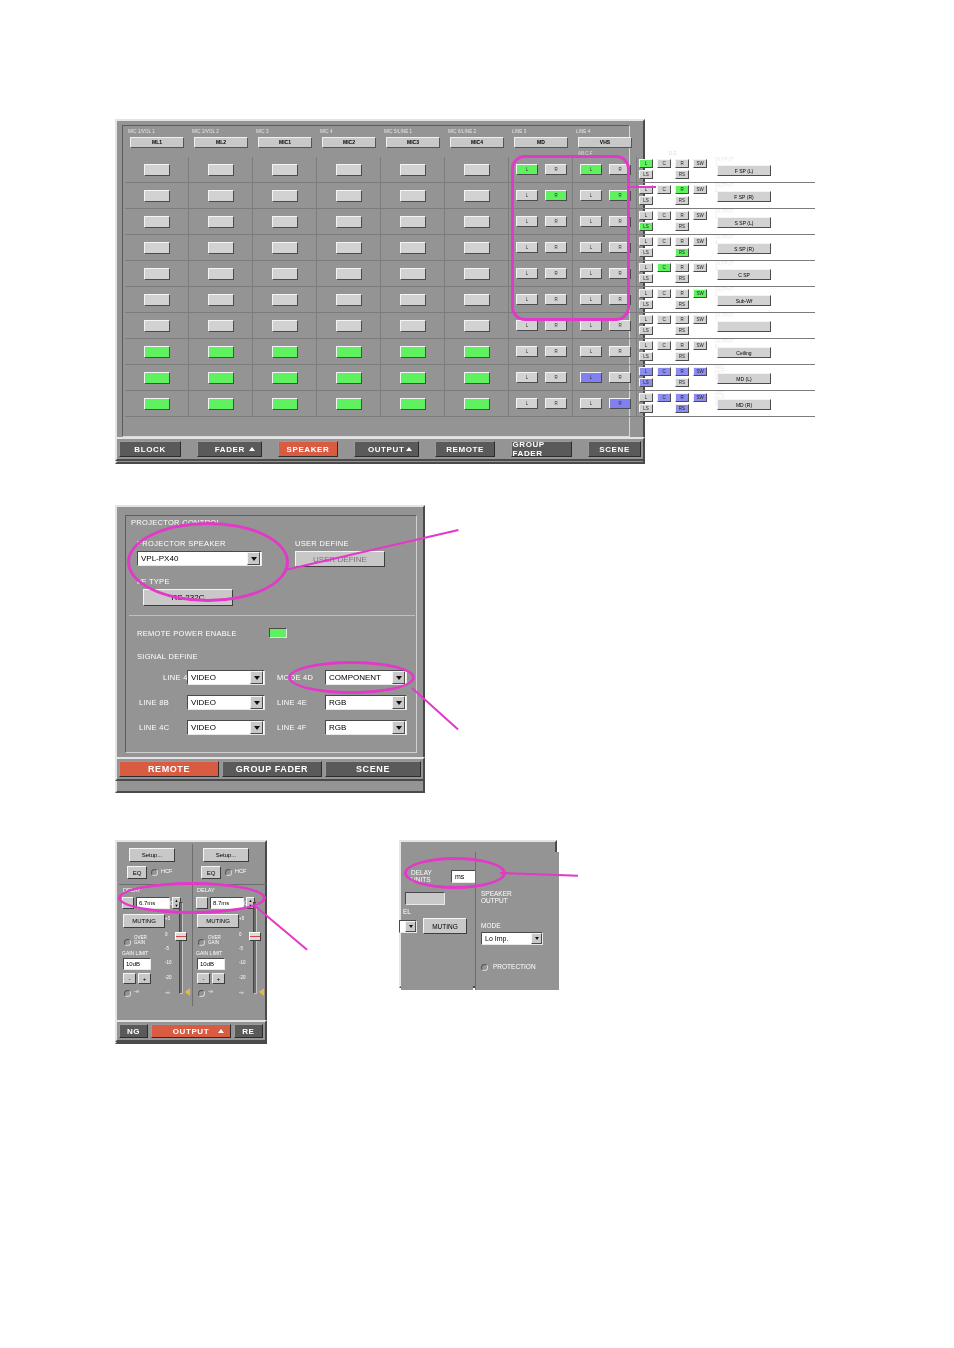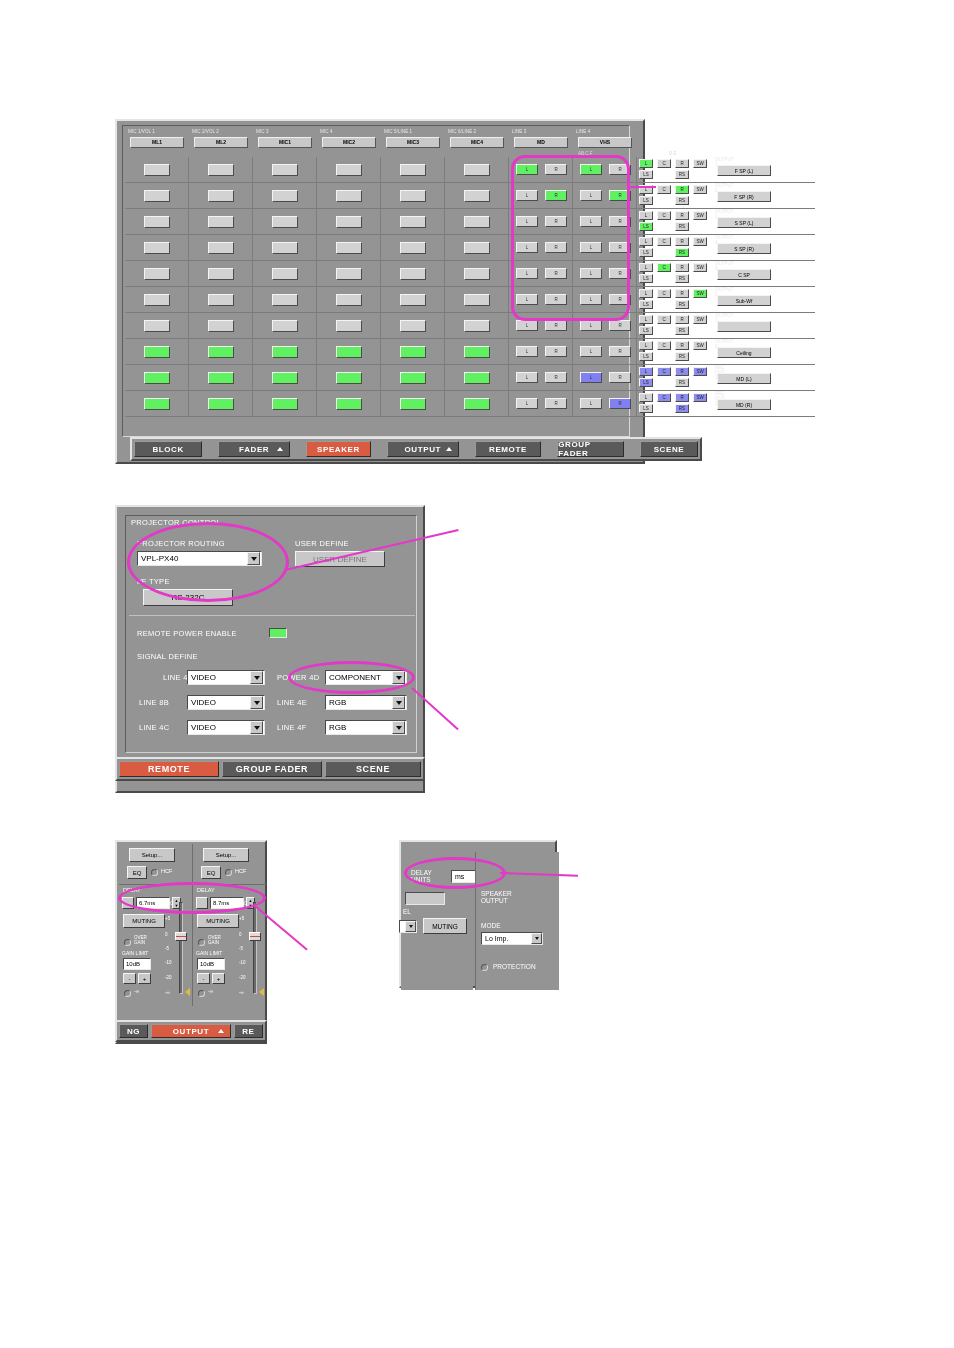--- a/index.html
+++ b/index.html
@@ -644,21 +644,21 @@
           <div class="obtn" style="left:0px; top:13px;">LS</div>
           <div class="obtn blue" style="left:36px; top:13px;">RS</div>
         </div>
         <div class="out-name" style="left:592px; top:265px;">REC OUT 2</div>
         <div class="out-val" style="left:594px; top:273px;">MD (R)</div>
         <div style="position:absolute; left:512px; top:290px; width:180px; height:1px; background:#7c7c7c;"></div>
       </div>
   </div>
 </div>
 
-<div class="tabbar" id="routing-tabs" style="left:130px; top:437px; width:572px; height:24px;gap:16px;">
+<div class="tabbar" id="routing-tabs" style="left:115px; top:437px; width:530px; height:24px;gap:16px;">
     <div class="tab" style="width:80px; font-size:8px;">
       <span>BLOCK</span>
     </div>
     <div class="tab" style="width:84px; font-size:8px;">
       <span>FADER</span>
       <span class="caret"></span>
     </div>
     <div class="tab active" style="width:76px; font-size:8px;">
       <span>SPEAKER</span>
     </div>
@@ -675,21 +675,21 @@
     <div class="tab" style="width:68px; font-size:8px;">
       <span>SCENE</span>
     </div>
   </div>
 
 <div id="proj-panel">
   <div id="proj-inner"></div>
 
   <div class="p-lbl" style="left:14px; top:11px;">PROJECTOR CONTROL</div>
 
-  <div class="p-lbl" style="left:20px; top:32px;">PROJECTOR ROUTING</div>
+  <div class="p-lbl" style="left:20px; top:32px;">PROJECTOR SPEAKER</div>
   <div class="combo" style="left:20px; top:44px; width:125px;">
     <span class="val">VPL-PX40</span>
     <span class="arrow">
         <i></i>
       </span>
   </div>
 
   <div class="p-lbl" style="left:178px; top:32px;">USER DEFINE</div>
   <div class="pbtn disabled" style="left:178px; top:44px; width:90px; height:16px;">USER DEFINE</div>
 
@@ -718,21 +718,21 @@
           <i></i>
         </span>
       </div>
       <div class="p-lbl" style="left:22px; top:216px;">LINE 4C</div>
       <div class="combo" style="left:70px; top:213px; width:78px;">
         <span class="val">VIDEO</span>
         <span class="arrow">
           <i></i>
         </span>
       </div>
-      <div class="p-lbl" style="left:160px; top:166px;">POWER 4D</div>
+      <div class="p-lbl" style="left:160px; top:166px;">MODE 4D</div>
       <div class="combo" style="left:208px; top:163px; width:82px;">
         <span class="val">COMPONENT</span>
         <span class="arrow">
           <i></i>
         </span>
       </div>
       <div class="p-lbl" style="left:160px; top:191px;">LINE 4E</div>
       <div class="combo" style="left:208px; top:188px; width:82px;">
         <span class="val">RGB</span>
         <span class="arrow">

